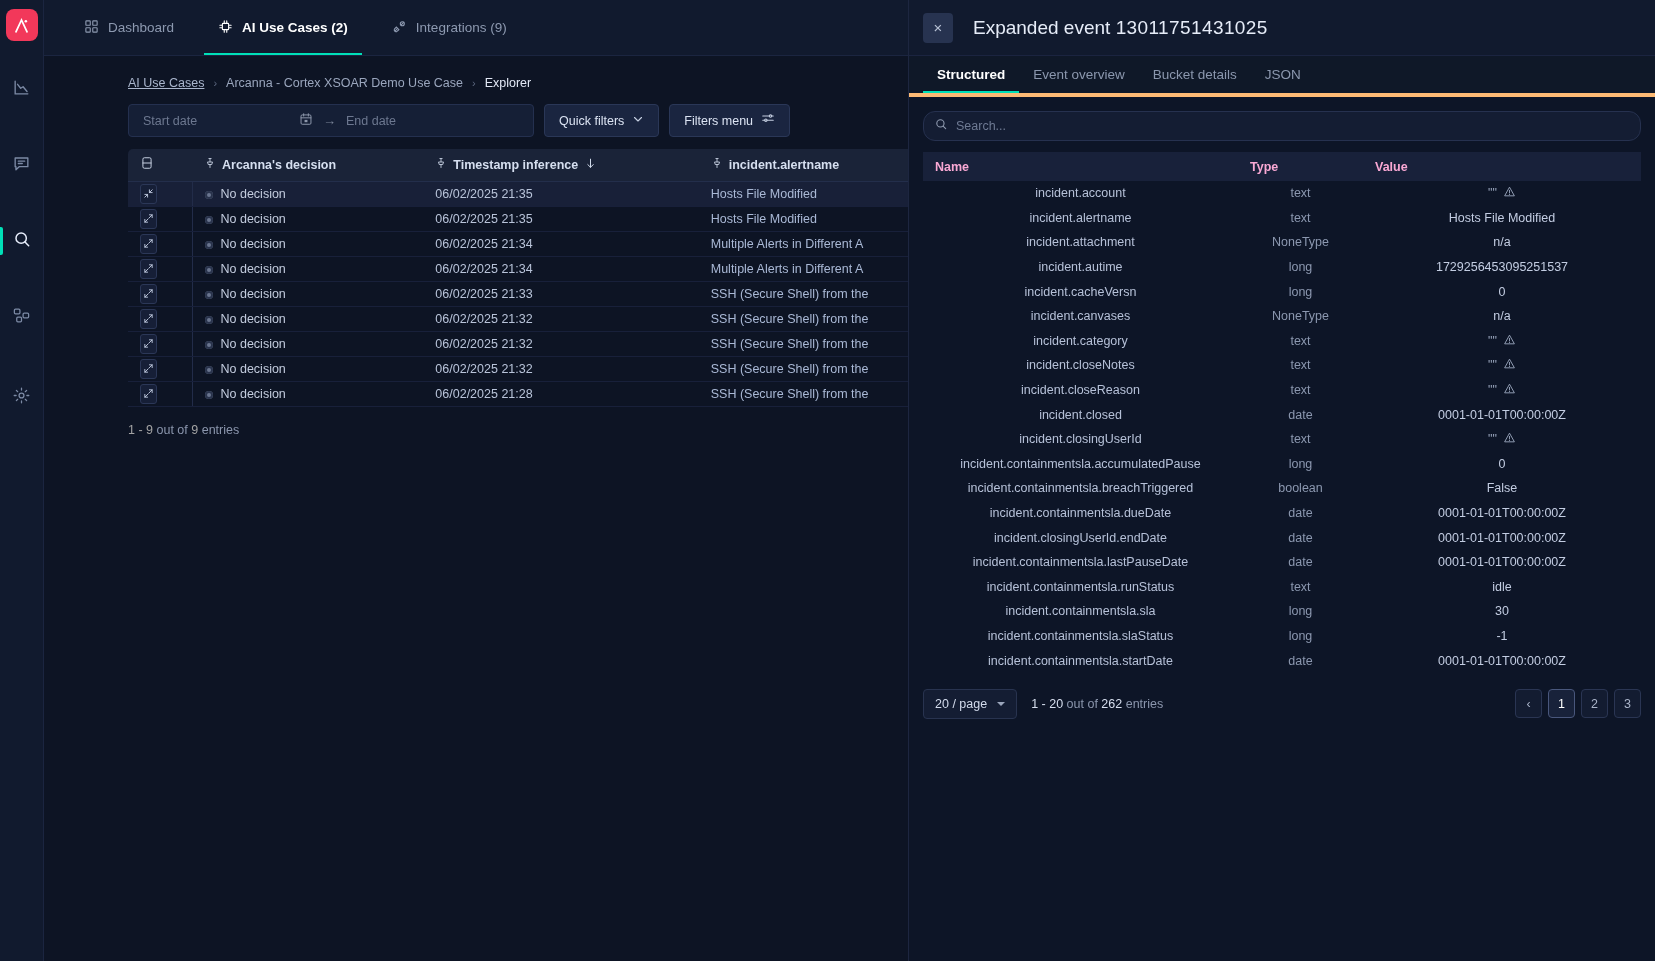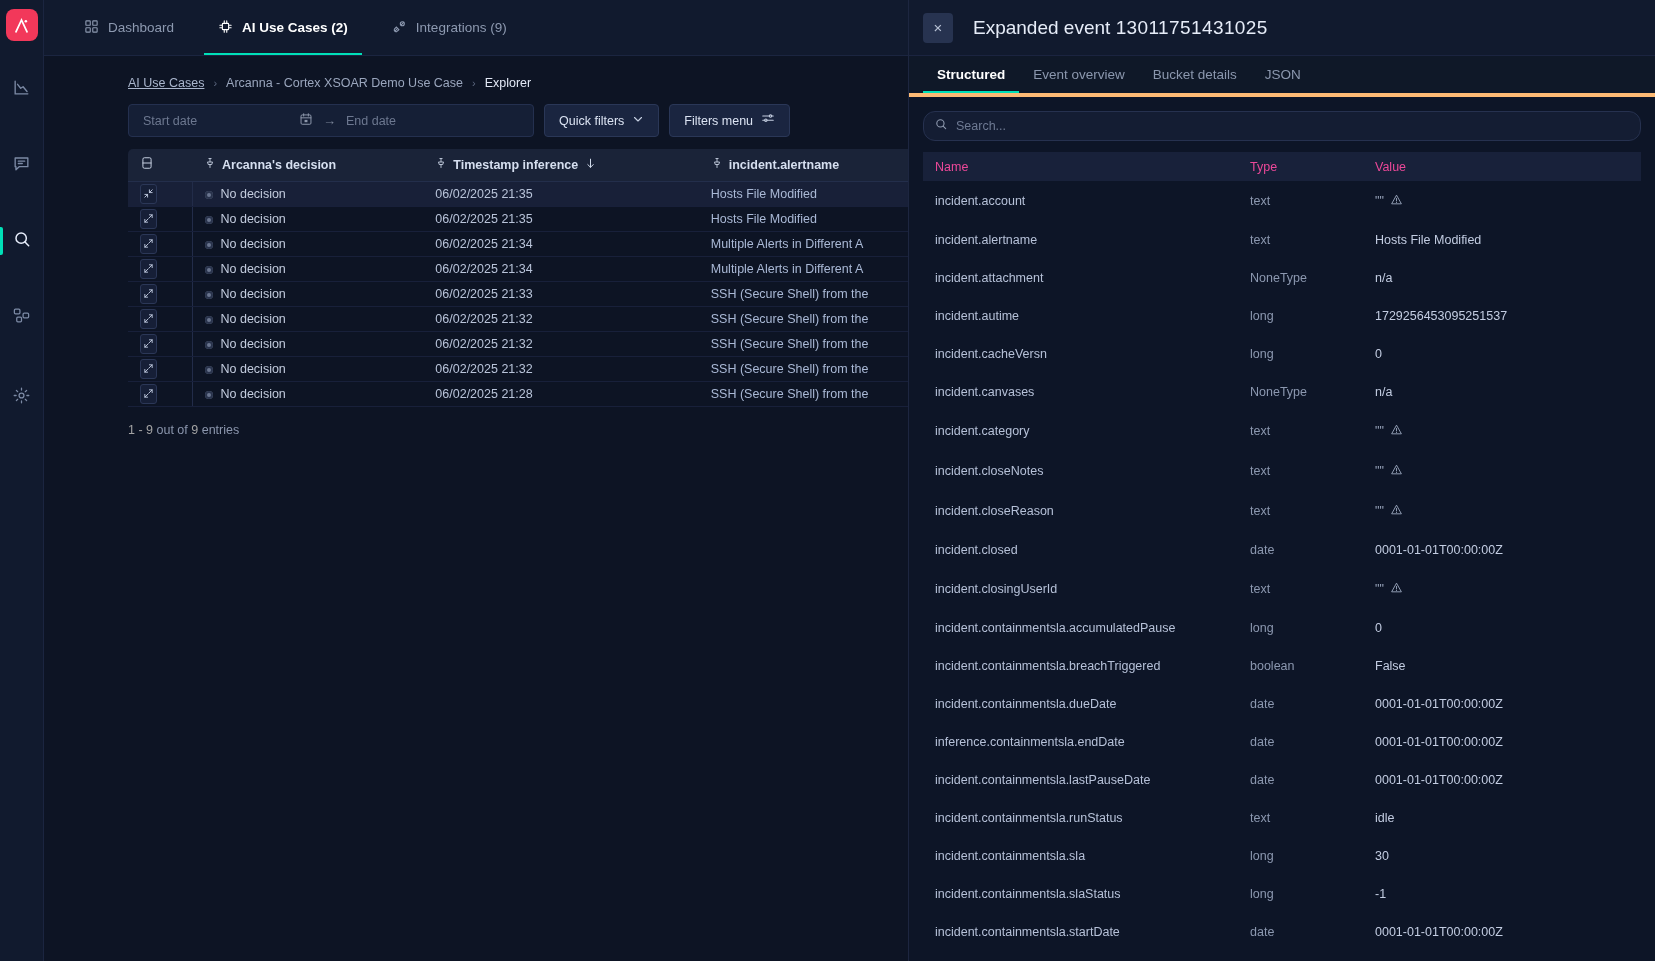--- a/index.html
+++ b/index.html
@@ -144,26 +144,26 @@
     display: flex; align-items: center; gap: 8px; padding: 0 10px; width: 100%;
   }
   .searchbox input {
     background: transparent; border: 0; outline: 0; color: #c7d1e4;
     font-family: "Liberation Sans", sans-serif; font-size: 12.5px; width: 100%;
   }
   .searchbox input::placeholder { color: #6e7a93; }
 
   .dtable { width: 100%; border-collapse: collapse; font-size: 12.5px; margin-top: 11px; }
   .dtable thead th {
-    background: #18213a; height: 29px; text-align: left; font-weight: normal;
-    color: #ec4899; padding: 0 12px;
+    background: #18213a; height: 29px; text-align: left; font-weight: bold;
+    color: #f9a8d4; padding: 0 12px;
   }
   .dtable thead th:nth-child(1) { width: 315px; }
   .dtable thead th:nth-child(2) { width: 125px; }
-  .dtable tbody td { height: 24.6px; padding: 12px 12px; color: #b6c1d8; white-space: nowrap; }
+  .dtable tbody td { height: 24.6px; padding: 4px 12px; color: #b6c1d8; white-space: nowrap; text-align: center; }
   .dtable tbody td.type { color: #8c98b0; }
   .dtable tbody td.value { color: #c3cde2; }
   .warn-val { display: inline-flex; align-items: center; gap: 6px; color: #98a4bb; }
 
   .pager { display: flex; align-items: center; gap: 14px; margin-top: 16px; }
   .perpage {
     height: 30px; min-width: 93px; background: #141d33; border: 1px solid #28334f;
     border-radius: 4px; display: flex; align-items: center; justify-content: space-between;
     gap: 10px; padding: 0 11px; font-size: 12.5px; color: #d3dbec; cursor: pointer;
   }
@@ -624,21 +624,21 @@
               <td>incident.containmentsla.breachTriggered</td>
               <td class="type">boolean</td>
               <td class="value"><span>False</span></td>
             </tr>
             <tr>
               <td>incident.containmentsla.dueDate</td>
               <td class="type">date</td>
               <td class="value"><span>0001-01-01T00:00:00Z</span></td>
             </tr>
             <tr>
-              <td>inference.containmentsla.endDate</td>
+              <td>incident.closingUserId.endDate</td>
               <td class="type">date</td>
               <td class="value"><span>0001-01-01T00:00:00Z</span></td>
             </tr>
             <tr>
               <td>incident.containmentsla.lastPauseDate</td>
               <td class="type">date</td>
               <td class="value"><span>0001-01-01T00:00:00Z</span></td>
             </tr>
             <tr>
               <td>incident.containmentsla.runStatus</td>

